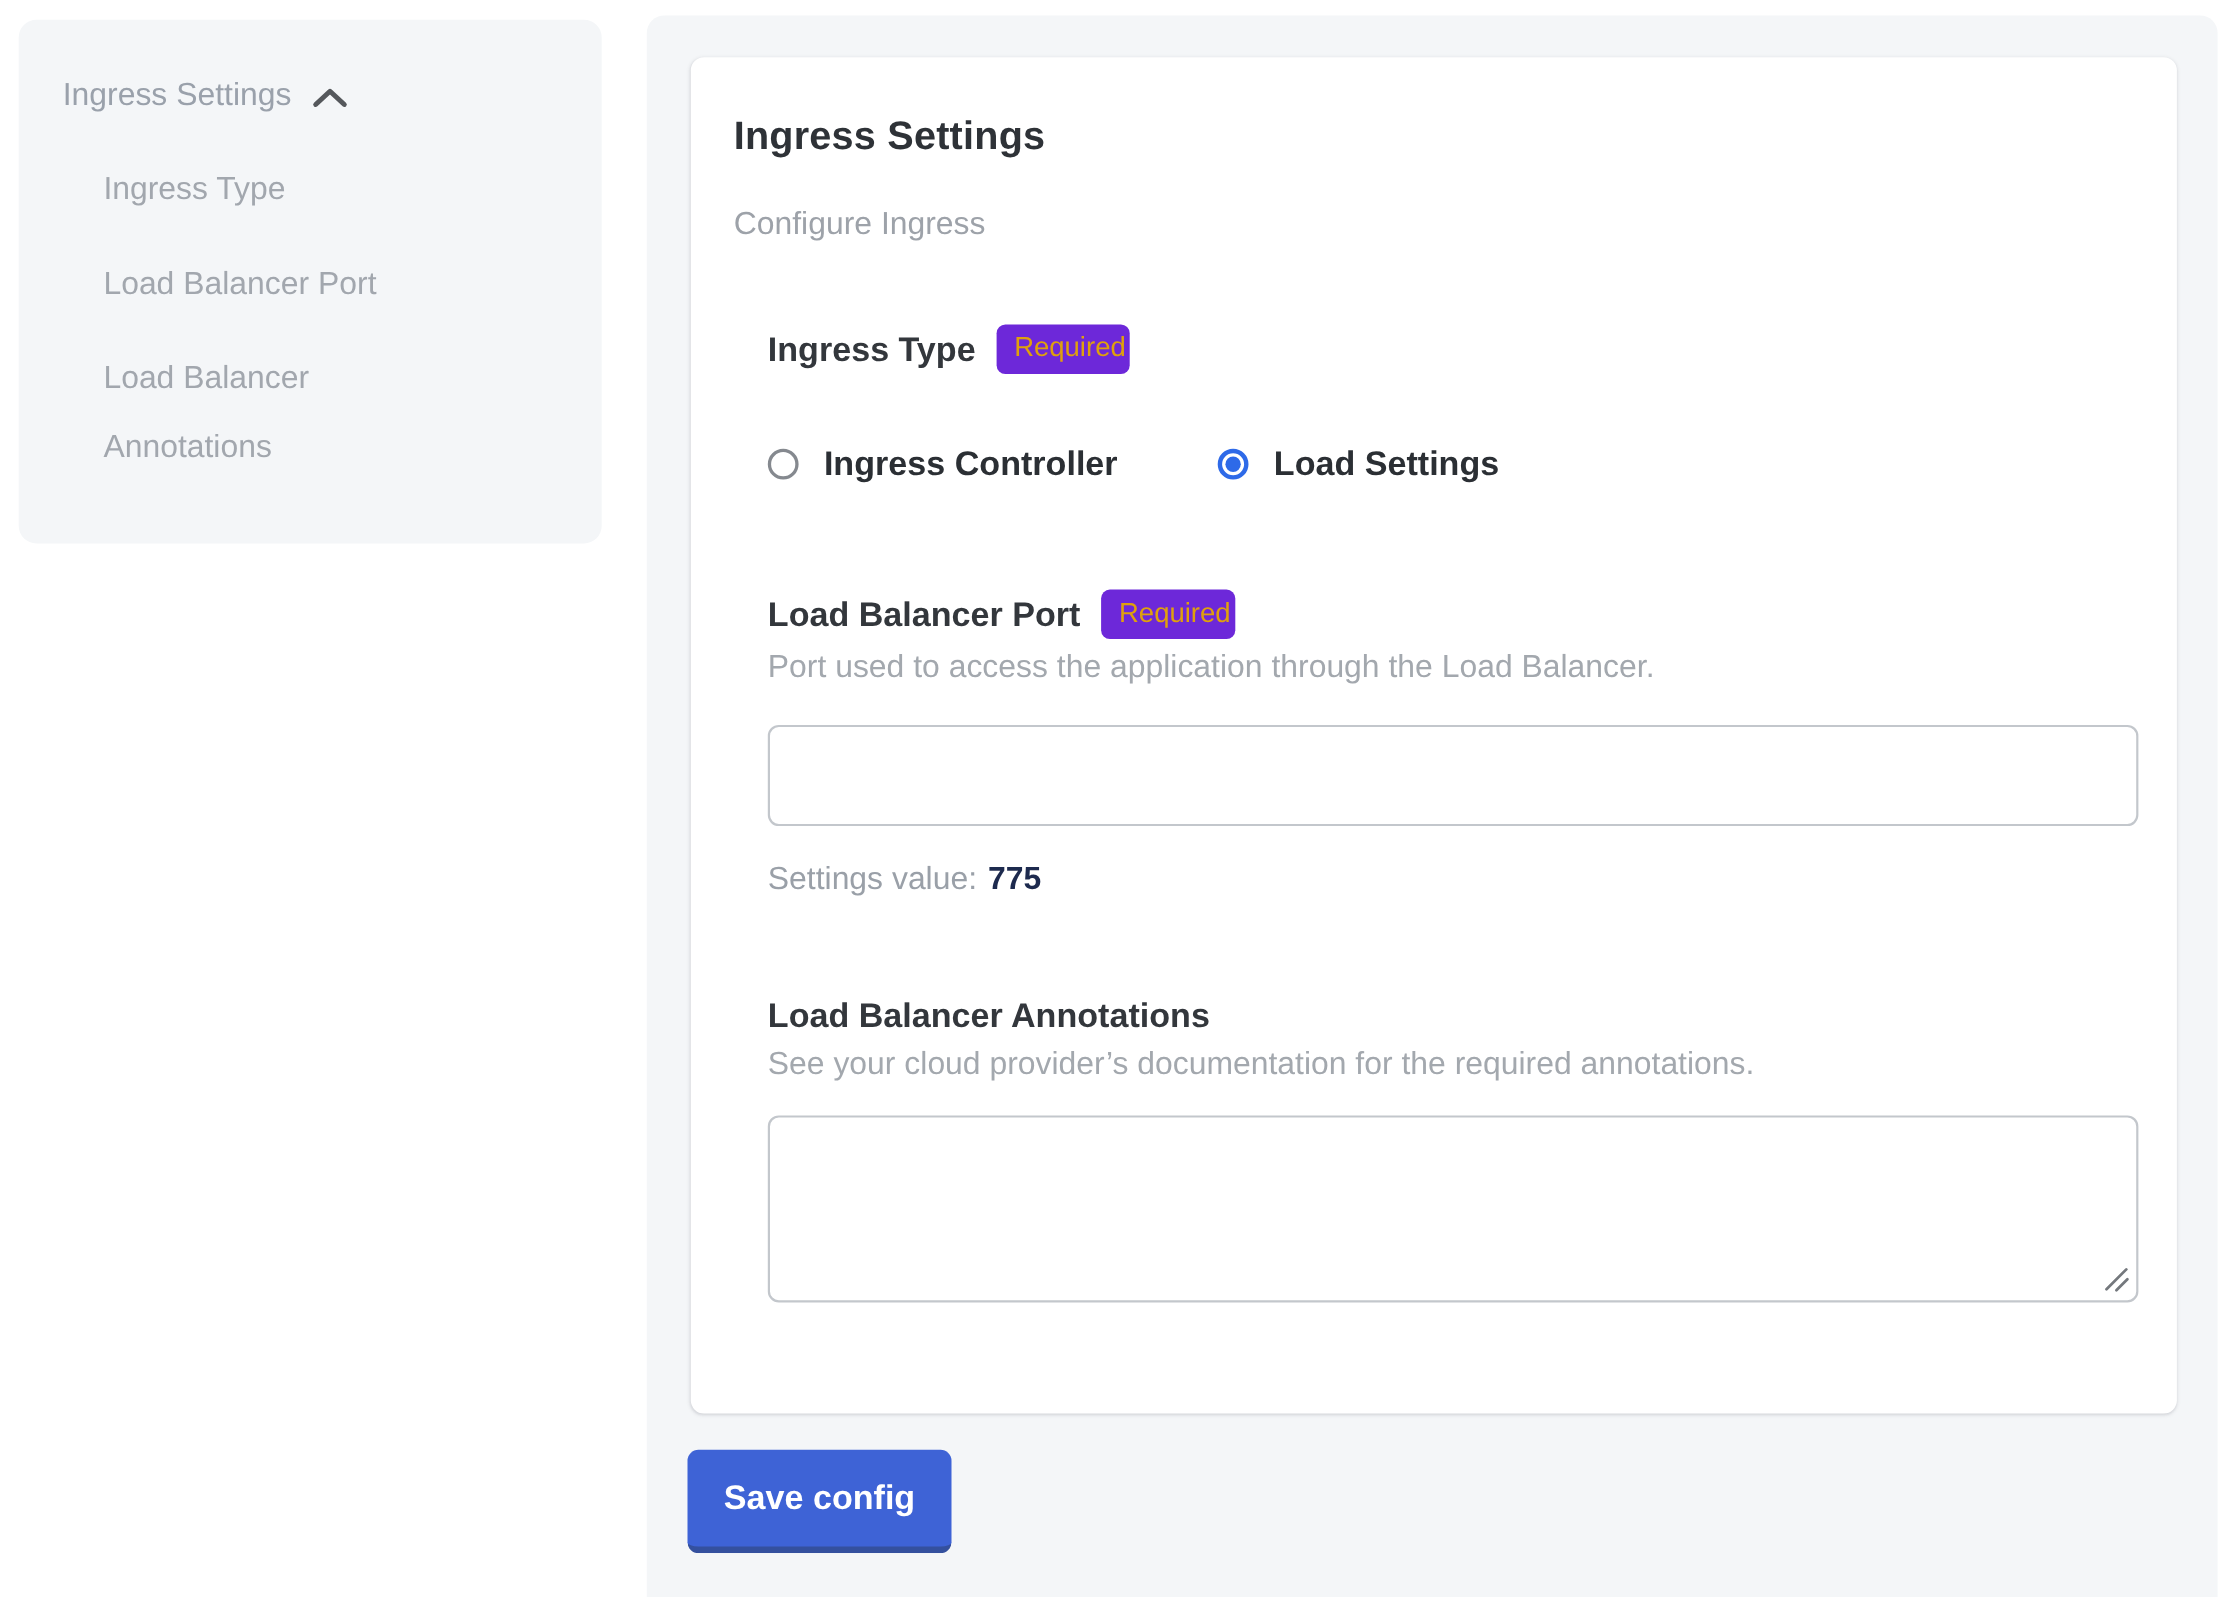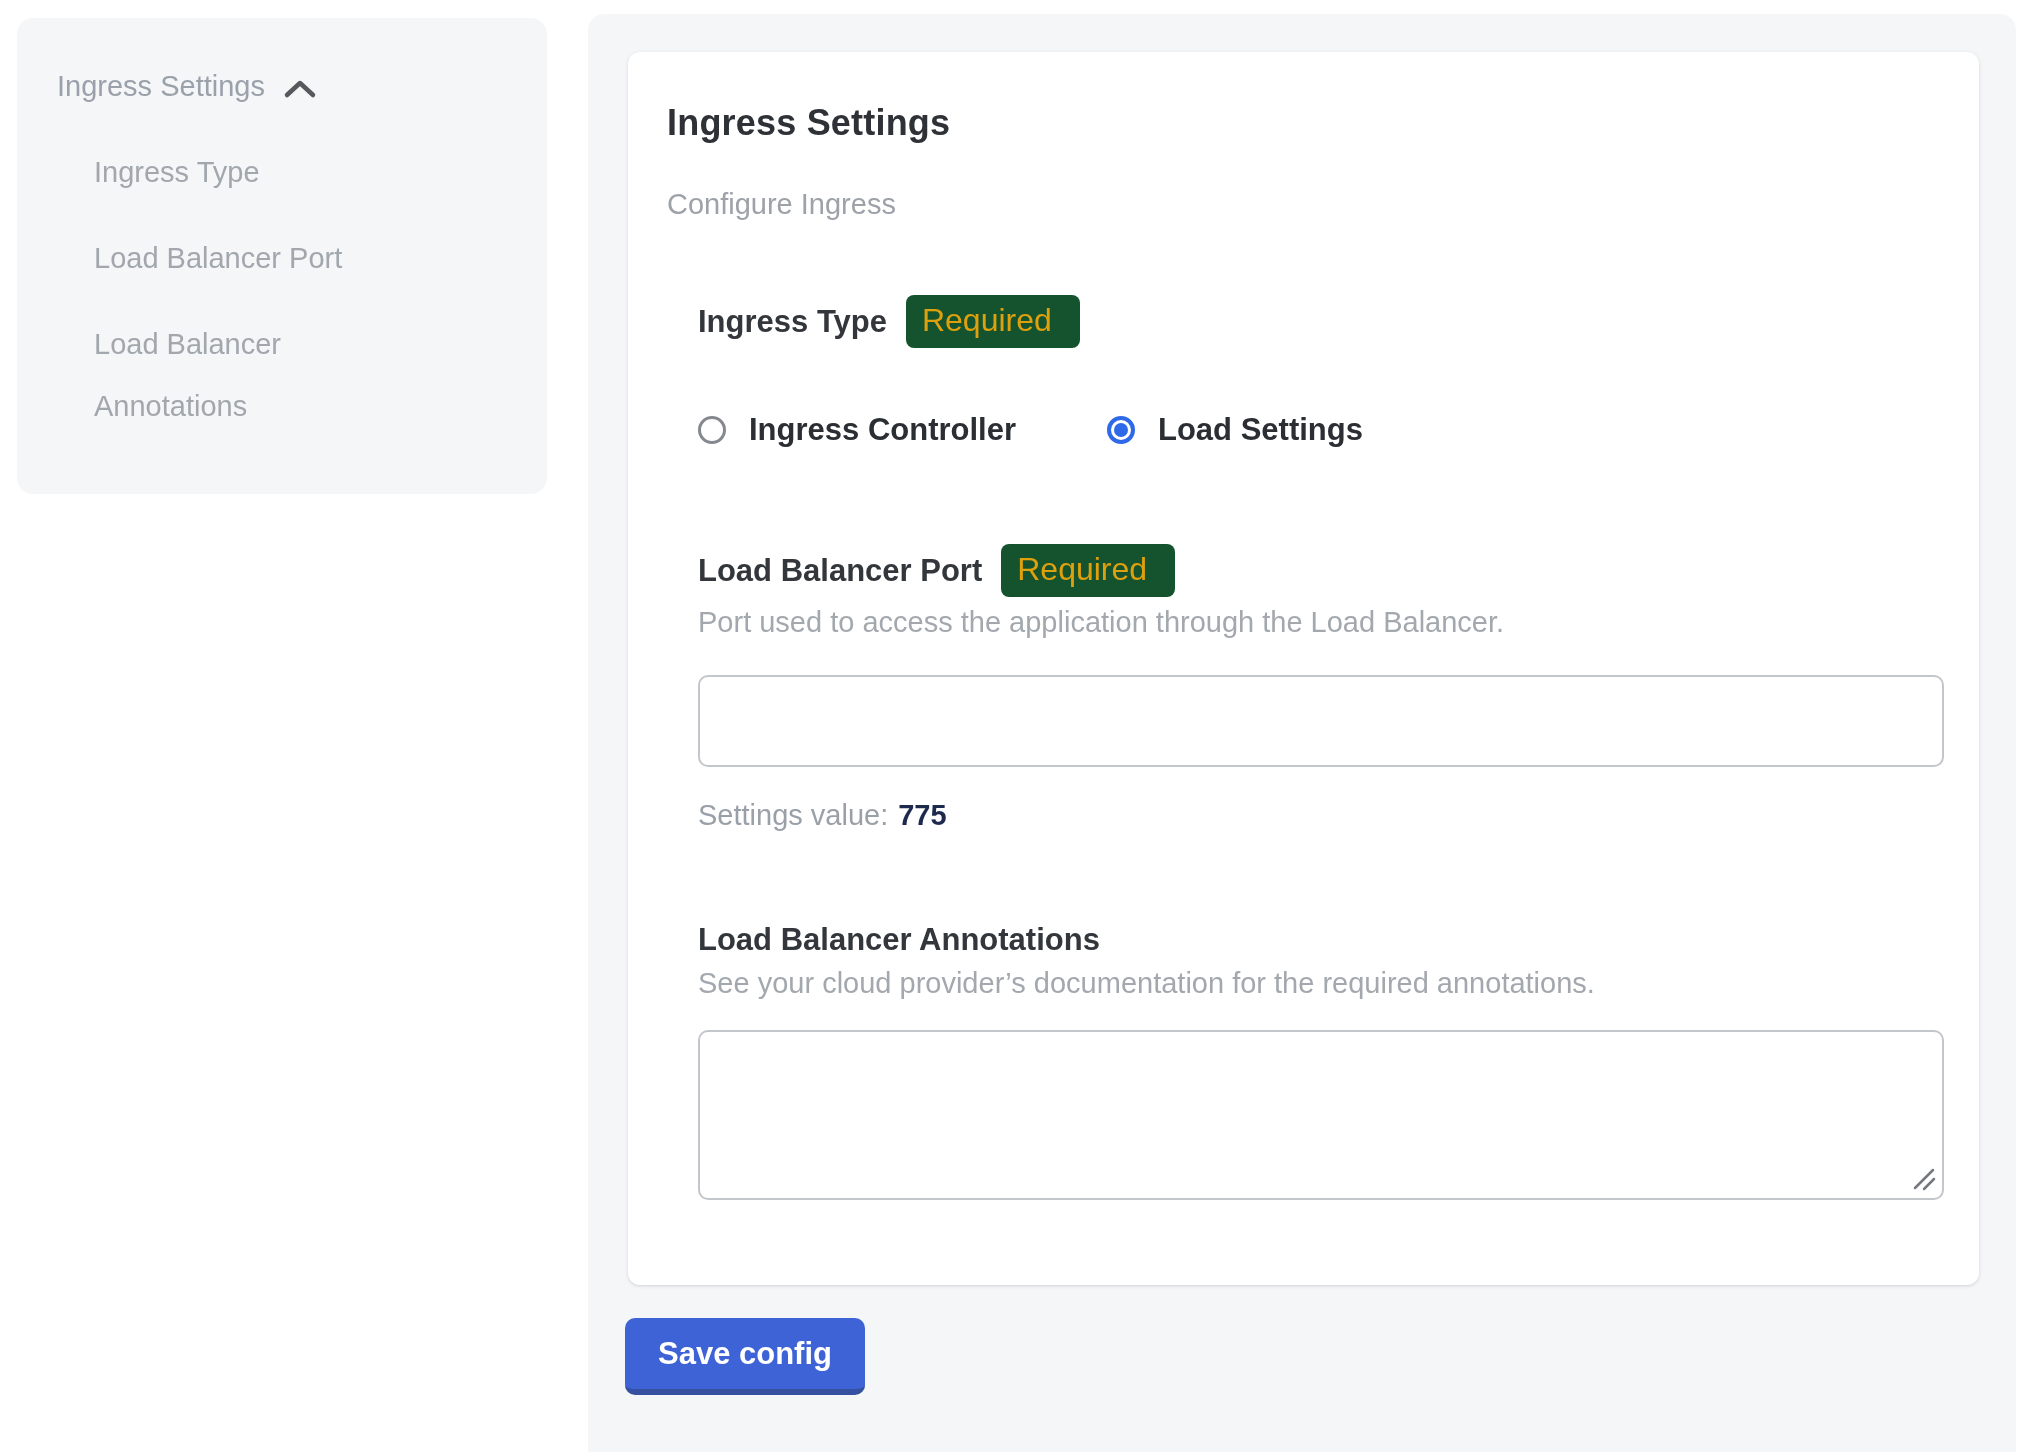--- a/index.html
+++ b/index.html
@@ -66,23 +66,23 @@
   .section { margin-left: 31px; width: 1246px; }
   .section-1 { margin-top: 74px; }
   .section-2 { margin-top: 96px; }
   .section-3 { margin-top: 90px; }
 
   .section-head { display: flex; align-items: center; gap: 19px; }
   .section-label {
     font-size: 31px; font-weight: 700; color: #33373c;
   }
   .badge {
-    background: #14532d; color: #dfa00d;
-    font-size: 32px;
-    padding: 7px 28px 9px 16px;
+    background: #6d28d9; color: #dfa00d;
+    font-size: 25px;
+    padding: 7px 4px 9px 16px;
     border-radius: 8px;
   }
   .section-desc {
     margin-top: 9px;
     font-size: 29px; color: #a3a8ae;
   }
 
   
   .radio-row { display: flex; align-items: center; gap: 91px; margin-top: 64px; }
   .radio-group { display: flex; align-items: center; gap: 23px; cursor: pointer; }
@@ -135,21 +135,21 @@
   .resize-handle {
     position: absolute; right: 7px; bottom: 8px;
     width: 26px; height: 26px;
     cursor: nwse-resize;
   }
 
   
   .save-button {
     display: block;
     margin: 33px 0 0 37px;
-    width: 240px; height: 77px;
+    width: 240px; height: 94px;
     background: #3e63d6;
     border: none;
     border-bottom: 6px solid #34509e;
     border-radius: 10px;
     color: #ffffff;
     font-size: 31px; font-weight: 700;
     font-family: "Liberation Sans", "DejaVu Sans", sans-serif;
     cursor: pointer;
   }
 </style>

